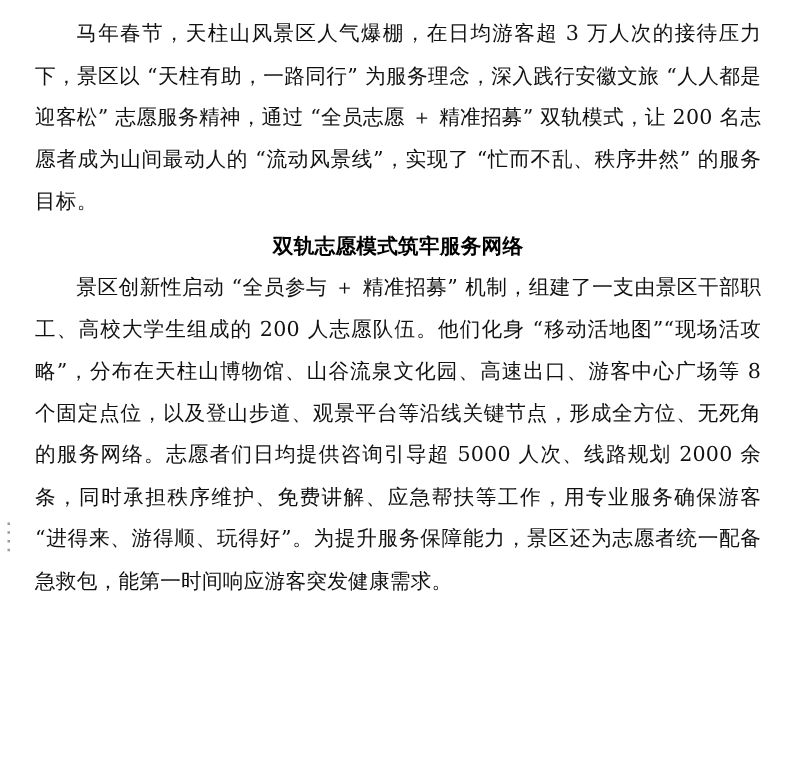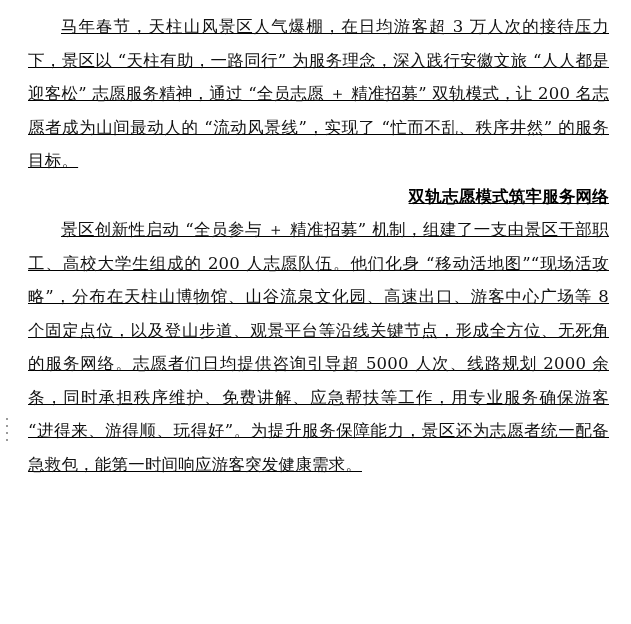--- a/index.html
+++ b/index.html
@@ -17,38 +17,37 @@
   .page {
     position: relative;
     width: 631px;
     height: 624px;
     background: #ffffff;
     box-sizing: border-box;
     padding: 10px 22px 0 28px;
   }
   .doc-body {
     position: relative;
-    text-decoration: underline;
   }
   p.para {
     margin: 0 0 0 0;
     font-size: 16.5px;
     line-height: 33.5px;
     text-align: justify;
     text-justify: inter-ideograph;
     text-indent: 2em;
     letter-spacing: 0.2px;
     color: #111111;
   }
   h2.heading {
     margin: 2px 0 0 0;
     font-size: 16.5px;
     line-height: 33.5px;
     font-weight: bold;
-    text-align: right;
+    text-align: center;
     text-indent: 0;
     letter-spacing: 0.2px;
     color: #000000;
   }
   .margin-marks {
     position: absolute;
     left: 6px;
     top: 418px;
     width: 4px;
     height: 32px;

